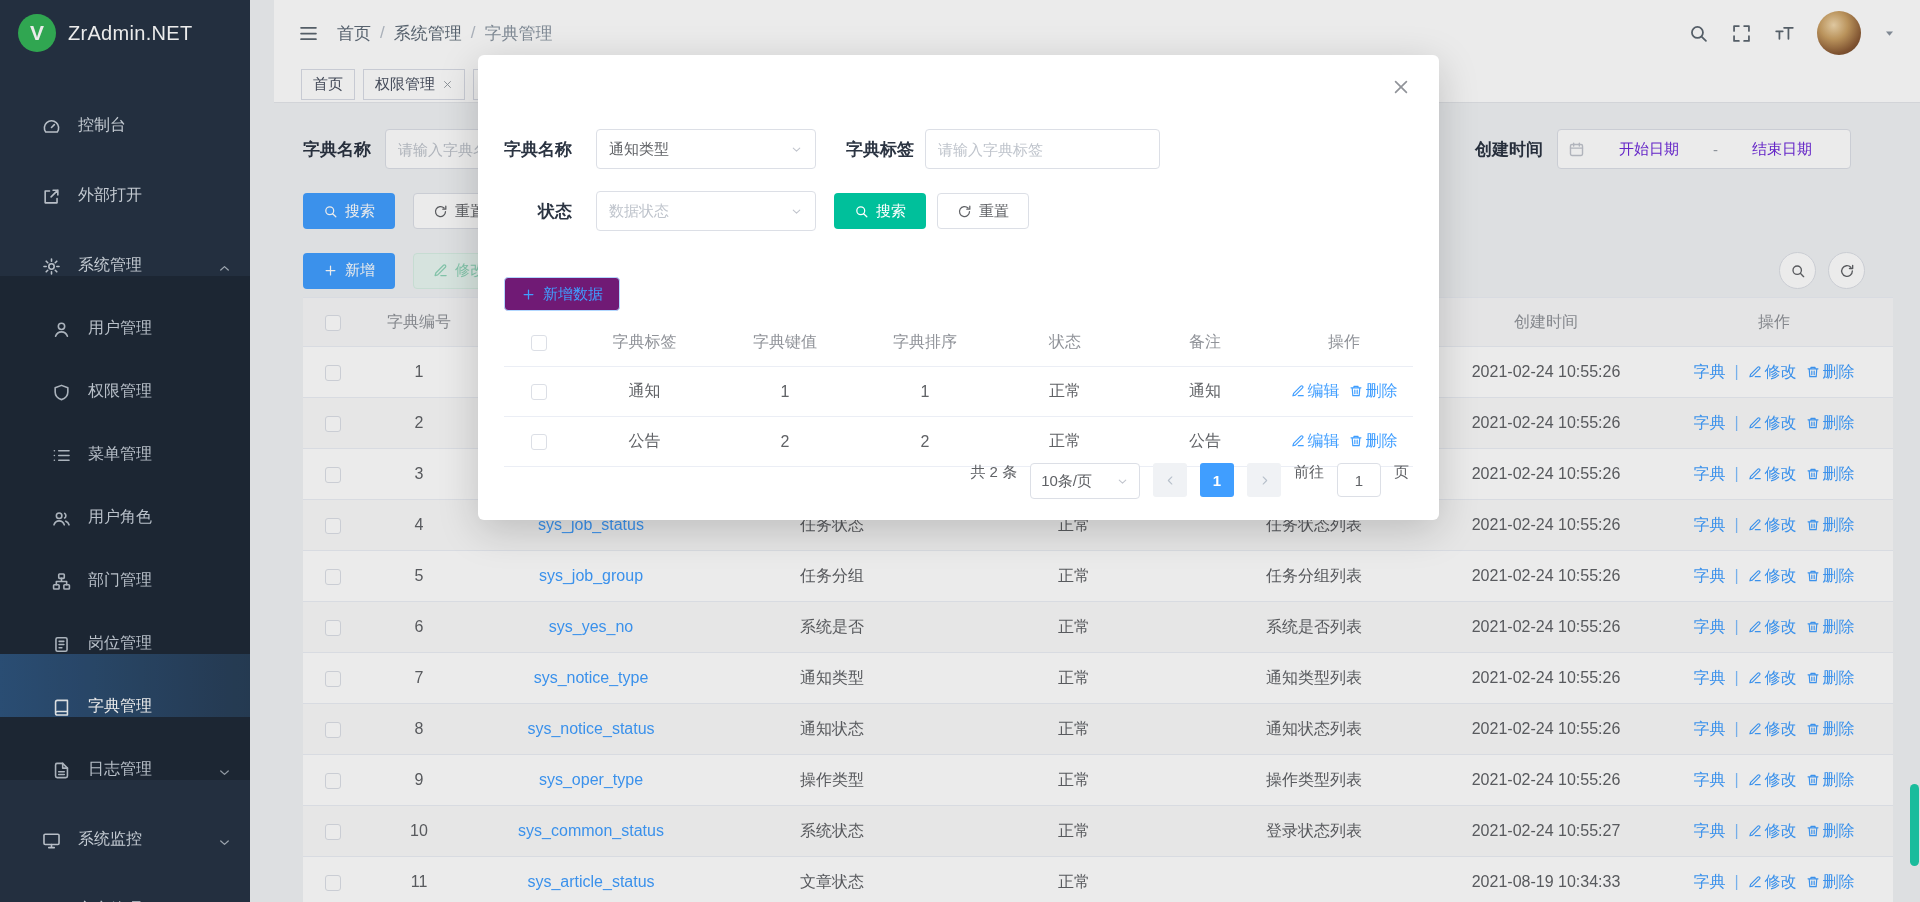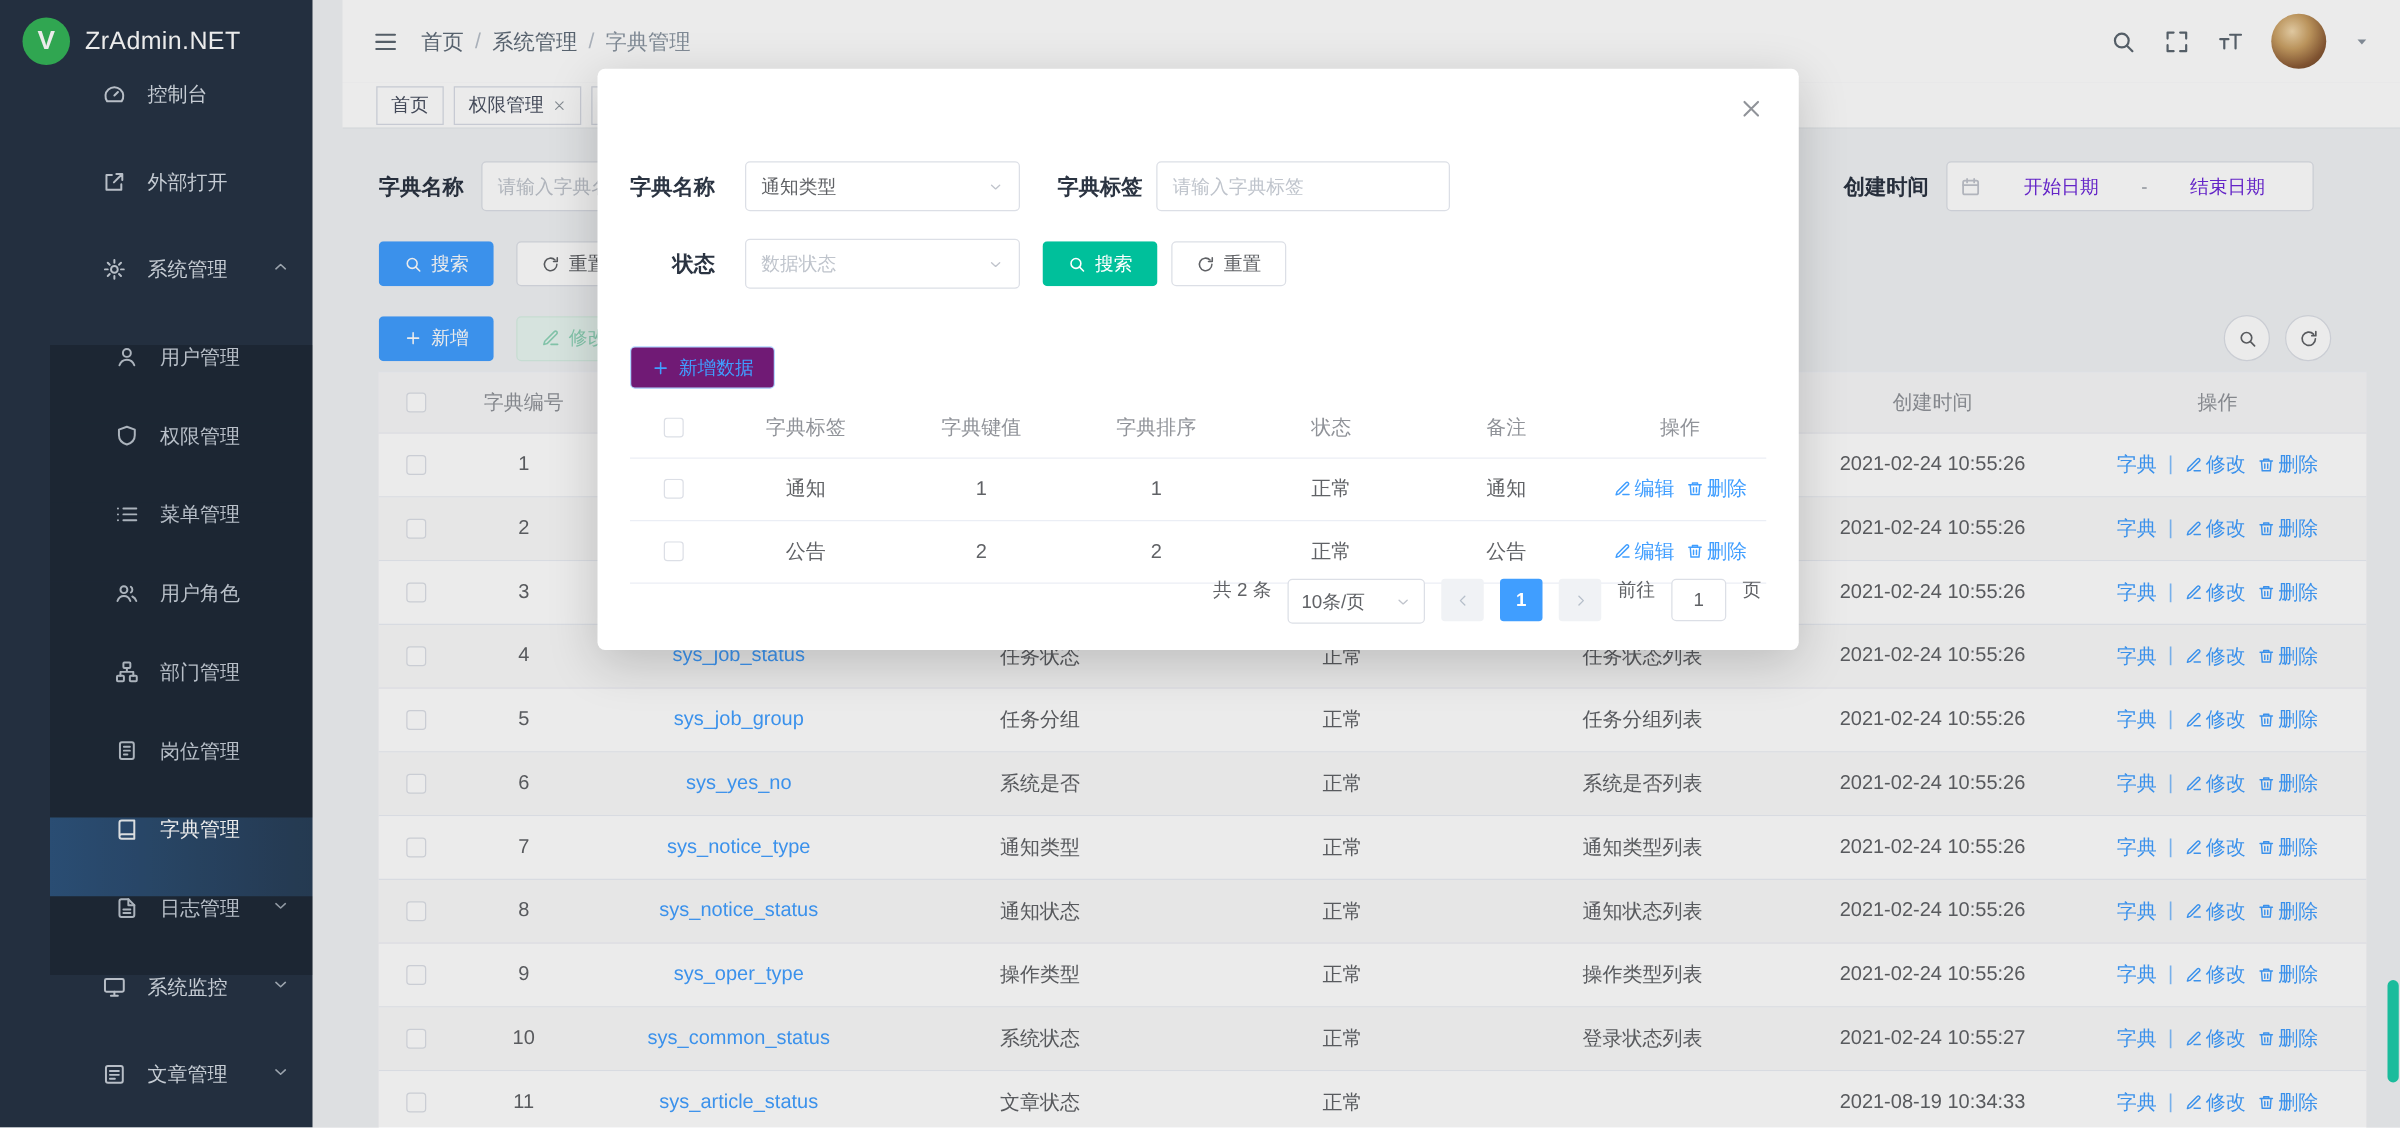--- a/index.html
+++ b/index.html
@@ -6,21 +6,21 @@
   html,body { width:1920px; height:902px; overflow:hidden; }
   body { font-family:"Liberation Sans","DejaVu Sans",sans-serif; background:#f0f2f5; position:relative; color:#606266; }
   .page { position:absolute; inset:0; }
   svg { display:block; width:100%; height:100%; }
 
   
   .sidebar { position:absolute; left:0; top:0; width:250px; height:902px; background:#263445; z-index:1; }
   .logo-row { height:66px; display:flex; align-items:center; padding-left:18px; gap:12px; cursor:pointer; }
   .logo-circle { width:38px; height:38px; border-radius:50%; background:#35b558; color:#fff; font-weight:bold; font-size:21px; display:flex; align-items:center; justify-content:center; }
   .logo-title { color:#fff; font-size:20px; font-weight:400; letter-spacing:.3px; }
-  .menu-item { display:flex; align-items:flex-start; height:70px; padding:0 18px 0 42px; color:#d6dde5; font-size:16px; gap:17px; cursor:pointer;margin-left:40px; }
+  .menu-item { display:flex; align-items:flex-end; height:70px; padding:0 18px 0 42px; color:#d6dde5; font-size:16px; gap:17px; cursor:pointer; }
   .menu-item.sub { height:63px; padding-left:52px; background:rgba(0,0,0,0.18); color:#c8d0da; }
   .menu-item.active { background:linear-gradient(90deg, rgba(64,158,255,.30), rgba(64,158,255,.10)); color:#fff; }
   .mi-icon { width:19px; height:19px; flex:none; opacity:.92; }
   .mi-label { white-space:nowrap; }
   .menu-arrow { margin-left:auto; width:15px; height:15px; opacity:.75; flex:none; }
 
   
   .main { position:absolute; left:250px; top:0; right:0; bottom:0;margin-left:24px; }
   .topbar { height:66px; display:flex; align-items:center; padding:0 24px; background:#ffffff; }
   .tb-icon { width:21px; height:21px; color:#5c6670; cursor:pointer; flex:none; }

